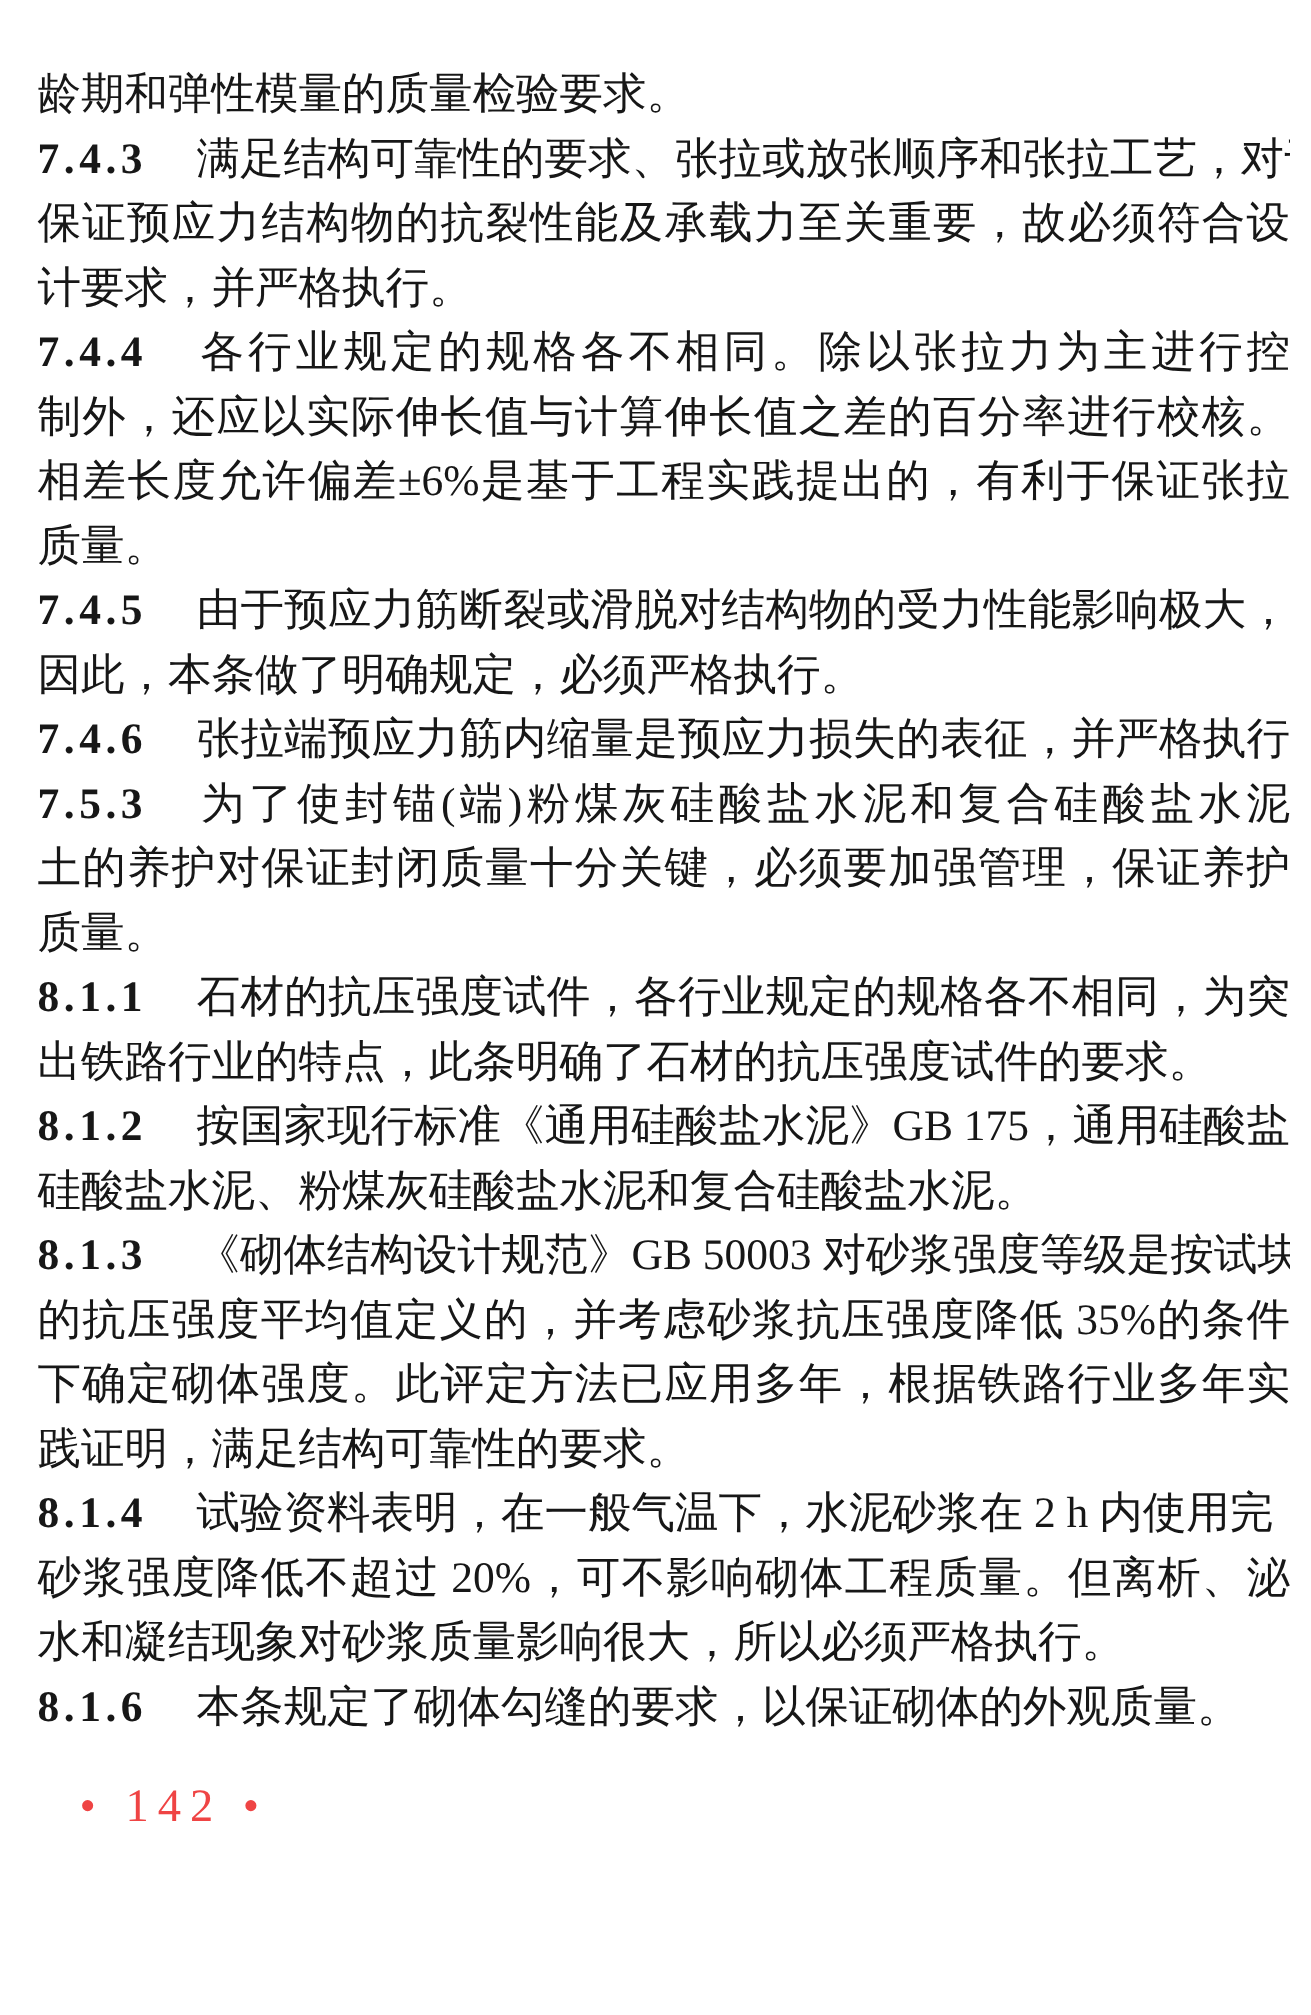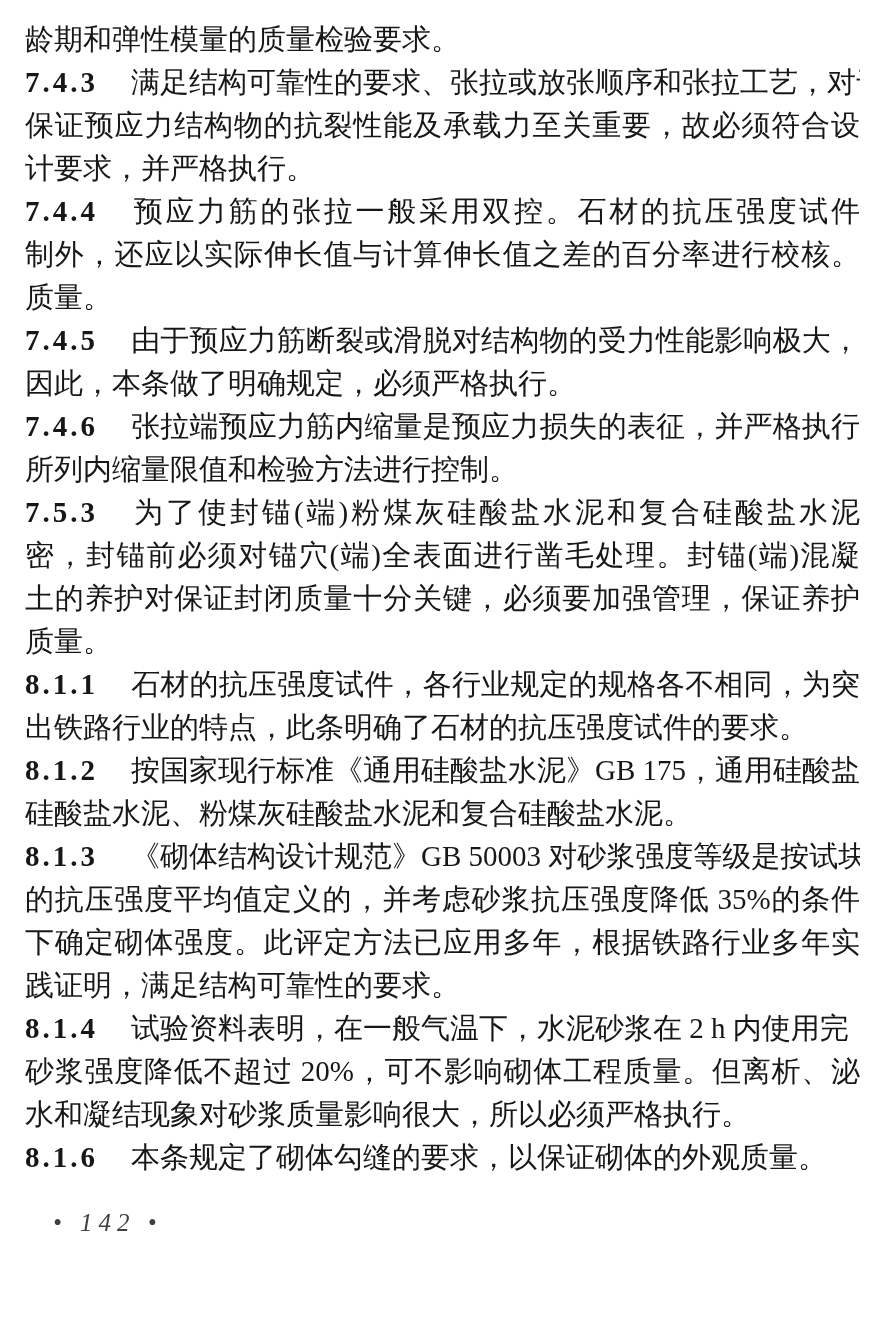--- a/index.html
+++ b/index.html
@@ -16,20 +16,21 @@
   }
   .page {
     box-sizing: border-box;
     width: 874px;
     height: 1343px;
     padding: 18px 14px 0 25px;
     background: #ffffff;
   }
   .doc-body {
     width: 835px;
+    margin-top: 24px;
   }
   .line {
     font-size: 29px;
     line-height: 43px;
     height: 43px;
     overflow: hidden;
     white-space: nowrap;
     text-align: justify;
     text-align-last: justify;
     text-justify: inter-character;
@@ -42,45 +43,43 @@
   .clause {
     font-weight: bold;
     font-family: "Liberation Serif", "DejaVu Serif", serif;
     letter-spacing: 3px;
     margin-right: 33px;
     white-space: nowrap;
   }
   .footer {
     margin-top: 26px;
     padding-left: 28px;
-    font-size: 25px;
+    font-size: 31px;
     line-height: 36px;
     letter-spacing: 6px;
-    color: #404040;
-    font-style: italic;
+    color: #ef4444;
   }
 </style>
 </head>
 <body>
 
 <div class="page">
   <div class="doc-body">
       <div class="line last">龄期和弹性模量的质量检验要求。</div>
       <div class="line"><span class="clause">7.4.3</span><span>满足结构可靠性的要求、张拉或放张顺序和张拉工艺，对于</span></div>
       <div class="line">保证预应力结构物的抗裂性能及承载力至关重要，故必须符合设</div>
       <div class="line last">计要求，并严格执行。</div>
-      <div class="line"><span class="clause">7.4.4</span><span>预应力筋的张拉一般采用双控。石材的抗压强度试件</span></div>
+      <div class="line"><span class="clause">7.4.4</span><span>各行业规定的规格各不相同。除以张拉力为主进行控</span></div>
       <div class="line">制外，还应以实际伸长值与计算伸长值之差的百分率进行校核。</div>
+      <div class="line">相差长度允许偏差±6%是基于工程实践提出的，有利于保证张拉</div>
       <div class="line last">质量。</div>
       <div class="line"><span class="clause">7.4.5</span><span>由于预应力筋断裂或滑脱对结构物的受力性能影响极大，</span></div>
       <div class="line last">因此，本条做了明确规定，必须严格执行。</div>
       <div class="line"><span class="clause">7.4.6</span><span>张拉端预应力筋内缩量是预应力损失的表征，并严格执行</span></div>
-      <div class="line last">所列内缩量限值和检验方法进行控制。</div>
       <div class="line"><span class="clause">7.5.3</span><span>为了使封锚(端)粉煤灰硅酸盐水泥和复合硅酸盐水泥</span></div>
-      <div class="line">密，封锚前必须对锚穴(端)全表面进行凿毛处理。封锚(端)混凝</div>
       <div class="line">土的养护对保证封闭质量十分关键，必须要加强管理，保证养护</div>
       <div class="line last">质量。</div>
       <div class="line"><span class="clause">8.1.1</span><span>石材的抗压强度试件，各行业规定的规格各不相同，为突</span></div>
       <div class="line last">出铁路行业的特点，此条明确了石材的抗压强度试件的要求。</div>
       <div class="line"><span class="clause">8.1.2</span><span>按国家现行标准《通用硅酸盐水泥》GB 175，通用硅酸盐水</span></div>
       <div class="line last">硅酸盐水泥、粉煤灰硅酸盐水泥和复合硅酸盐水泥。</div>
       <div class="line"><span class="clause">8.1.3</span><span>《砌体结构设计规范》GB 50003 对砂浆强度等级是按试块</span></div>
       <div class="line">的抗压强度平均值定义的，并考虑砂浆抗压强度降低 35%的条件</div>
       <div class="line">下确定砌体强度。此评定方法已应用多年，根据铁路行业多年实</div>
       <div class="line last">践证明，满足结构可靠性的要求。</div>

